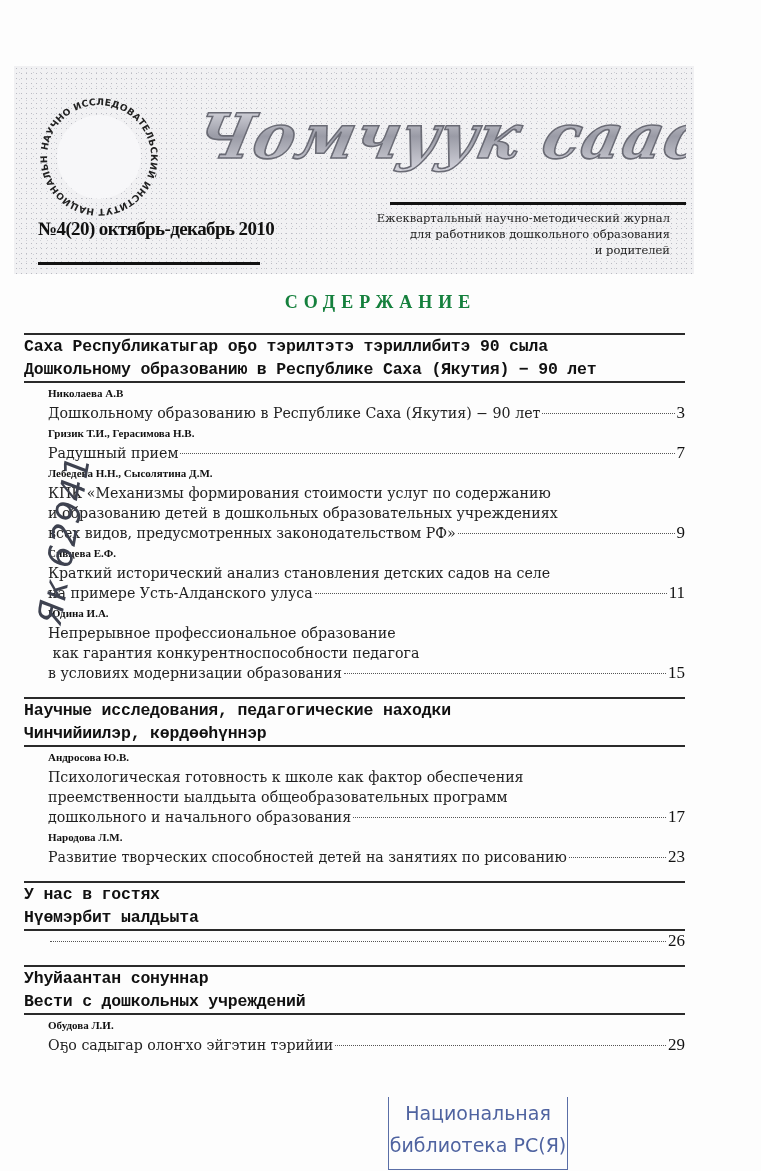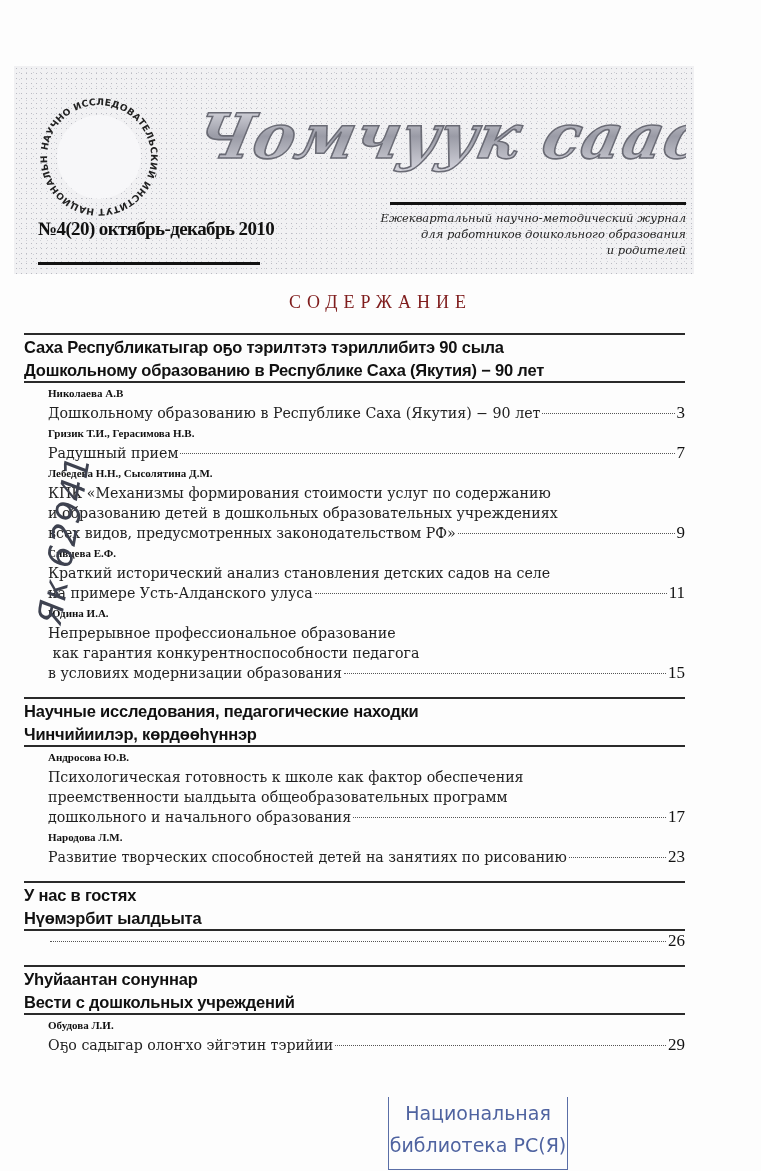--- a/index.html
+++ b/index.html
@@ -31,35 +31,35 @@
     font-family: "Liberation Serif", serif; font-weight: bold;
     font-size: 19px; letter-spacing: -0.6px; color: #111;
   }
   .issue-rule {
     position: absolute; left: 24px; top: 196px; width: 222px; height: 3px; background: #111;
   }
   .tagline-rule {
     position: absolute; left: 376px; top: 136px; width: 296px; height: 3px; background: #111;
   }
   .tagline {
-    position: absolute; right: 8px; top: 144px; width: 320px; text-align: right;
-    font-family: "DejaVu Serif", serif; font-style: italic; font-size: 11.5px; line-height: 16px; color: #222;
+    position: absolute; right: 24px; top: 144px; width: 320px; text-align: right;
+    font-family: "DejaVu Serif", serif; font-size: 11.5px; line-height: 16px; color: #222;
   }
   .tagline div { white-space: nowrap; }
 
   
   .toc-heading {
     position: absolute; left: 0; width: 761px; top: 292px; text-align: center;
-    font-family: "Liberation Serif", serif; font-weight: normal; font-size: 18px;
-    letter-spacing: 6px; color: #7f1d1d;
+    font-family: "Liberation Serif", serif; font-weight: bold; font-size: 18px;
+    letter-spacing: 6px; color: #15803d;
   }
   .toc { position: absolute; left: 24px; top: 333px; width: 661px; }
   .rule { height: 2px; background: #2a2a2a; margin: 0; }
   .section-title {
-    font-family: Liberation Sans, sans-serif; font-weight: bold; font-size: 16.5px;
+    font-family: Liberation Mono, monospace; font-weight: bold; font-size: 16.5px;
     line-height: 20px; padding: 2px 0 1px 0; color: #111; letter-spacing: -0.2px;
   }
   .entry { padding-left: 24px; }
   .author {
     font-family: "Liberation Serif", serif; font-weight: bold; font-size: 11px; line-height: 20px; color: #111;
   }
   .title-line {
     font-family: "DejaVu Serif", serif; font-size: 14.2px; line-height: 20px; color: #222;
     display: flex; align-items: baseline; white-space: nowrap;
   }

